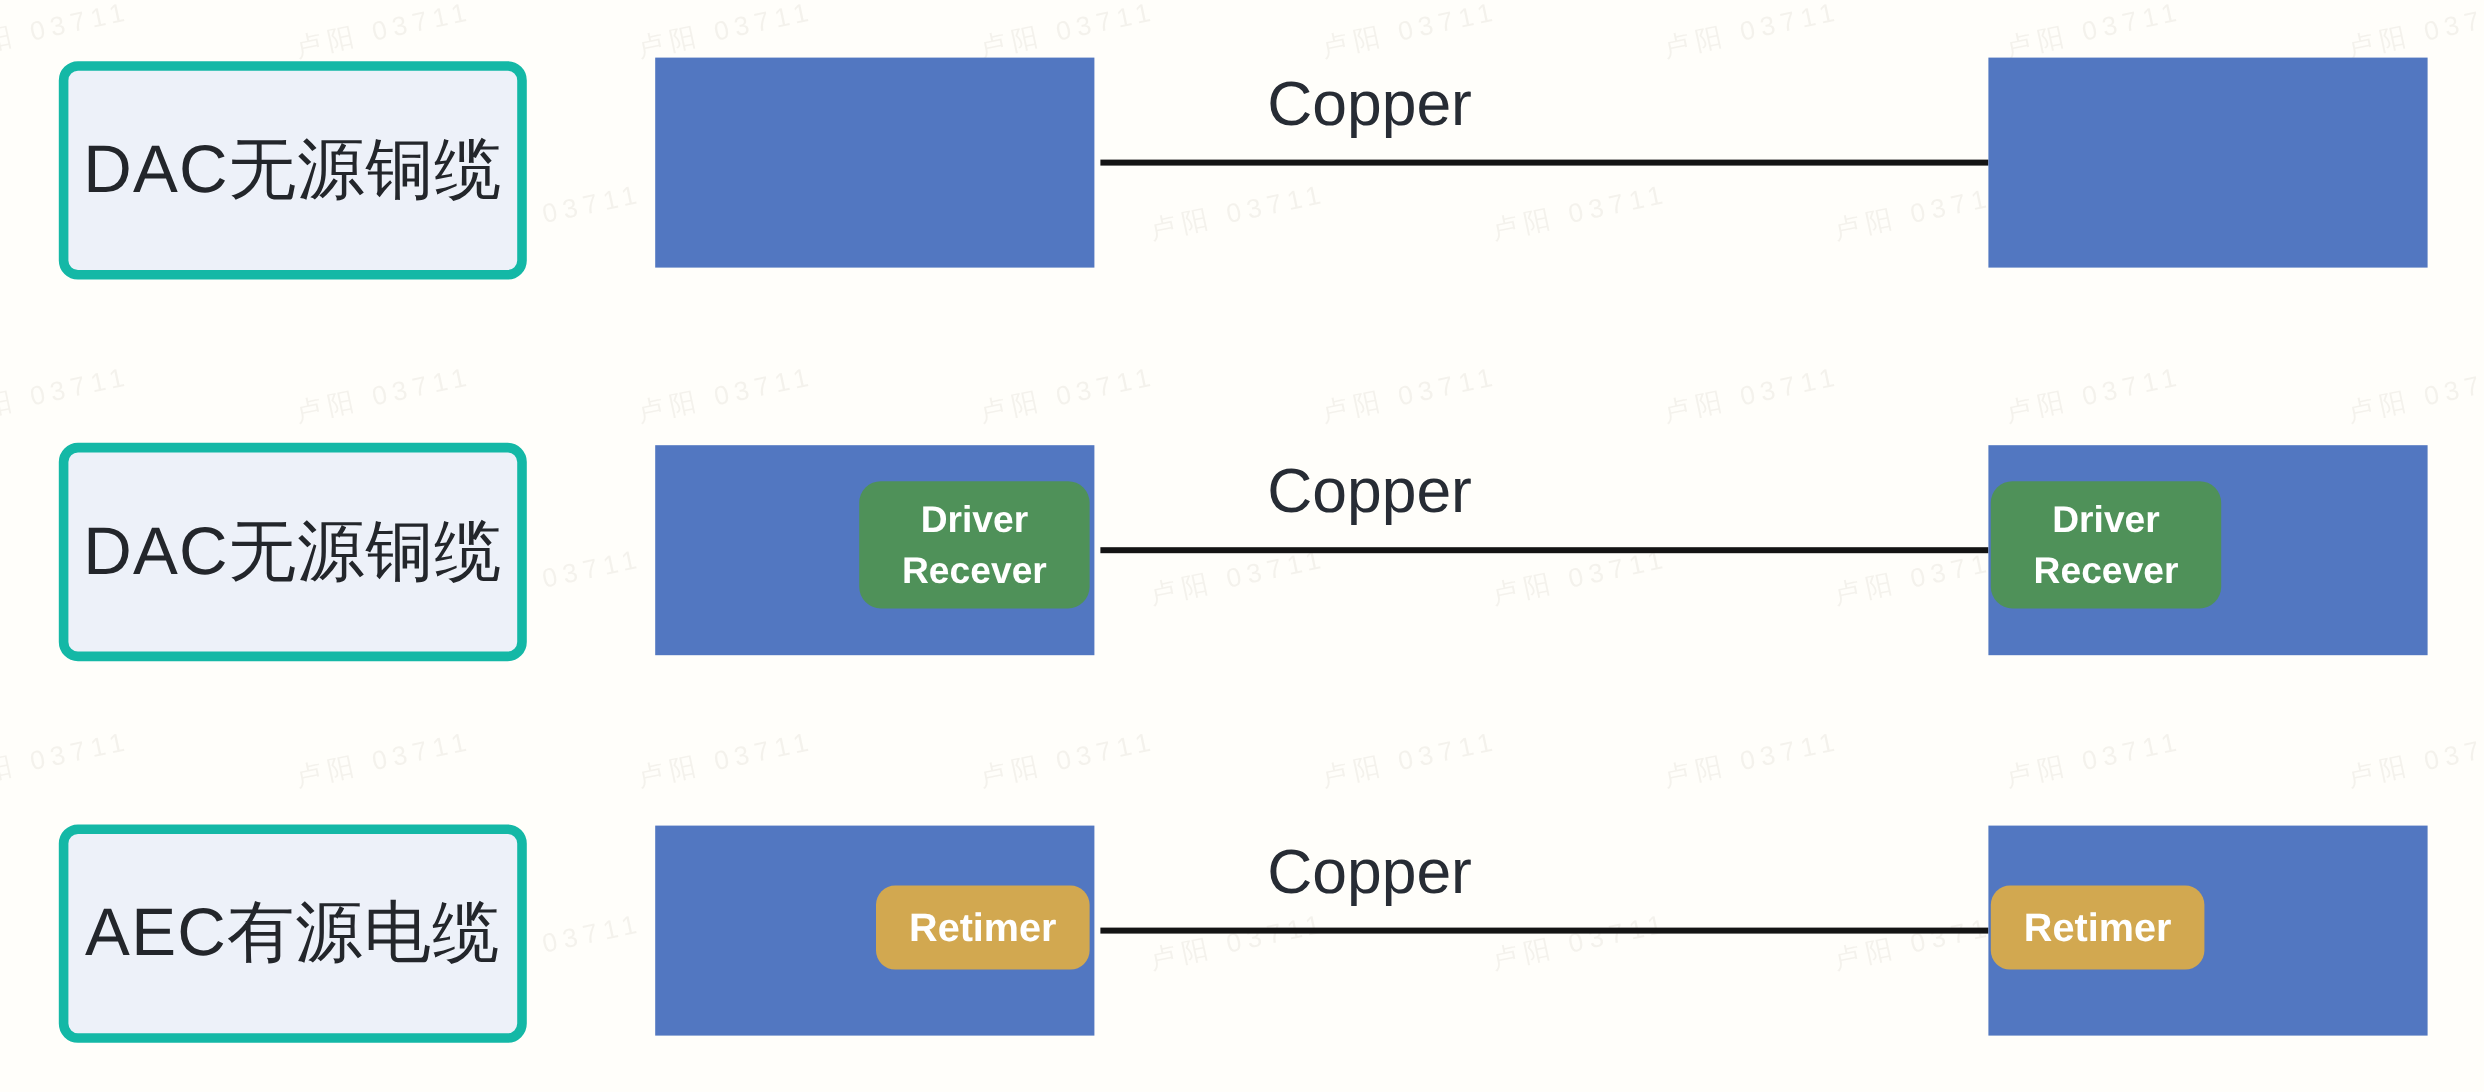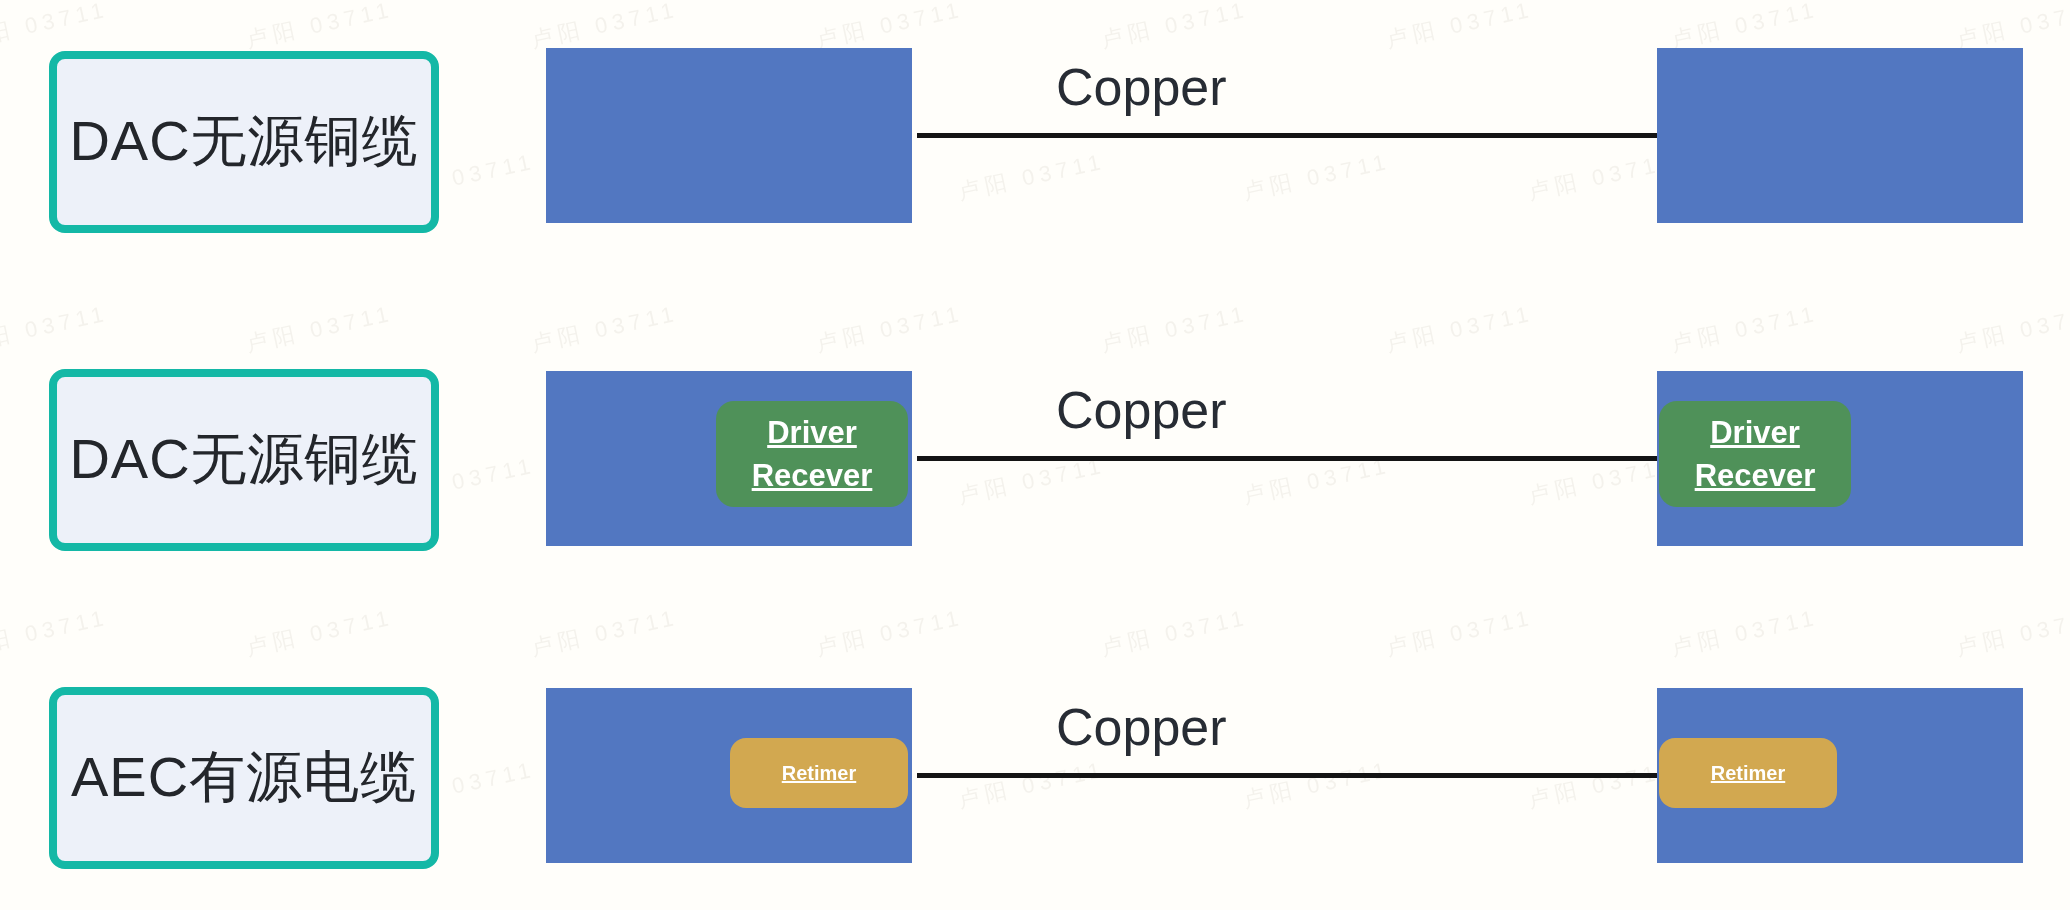--- a/index.html
+++ b/index.html
@@ -56,31 +56,30 @@
     position:absolute;left:1056px;top:9px;width:460px;
     text-align:left;
     font-size:52px;color:#272c34;
   }
   
   .chip{
     position:absolute;
     display:flex;flex-direction:column;align-items:center;justify-content:center;
     color:#fff;font-weight:bold;
     text-align:center;
-    text-decoration:underline;
   }
   .chip.green{
     width:192px;height:106px;top:30px;
     background:#4f9159;border-radius:18px;
     font-size:31px;line-height:43px;
   }
   .chip.gold{
     width:178px;height:70px;top:50px;
     background:#d2a850;border-radius:16px;
-    font-size:20px;line-height:34px;
+    font-size:33px;line-height:34px;
   }
   .connector.left .chip{right:4px;}
   .connector.right .chip{left:2px;}
 </style>
 </head>
 <body>
 
 <div class="canvas">
 
   <div class="wm-layer">

